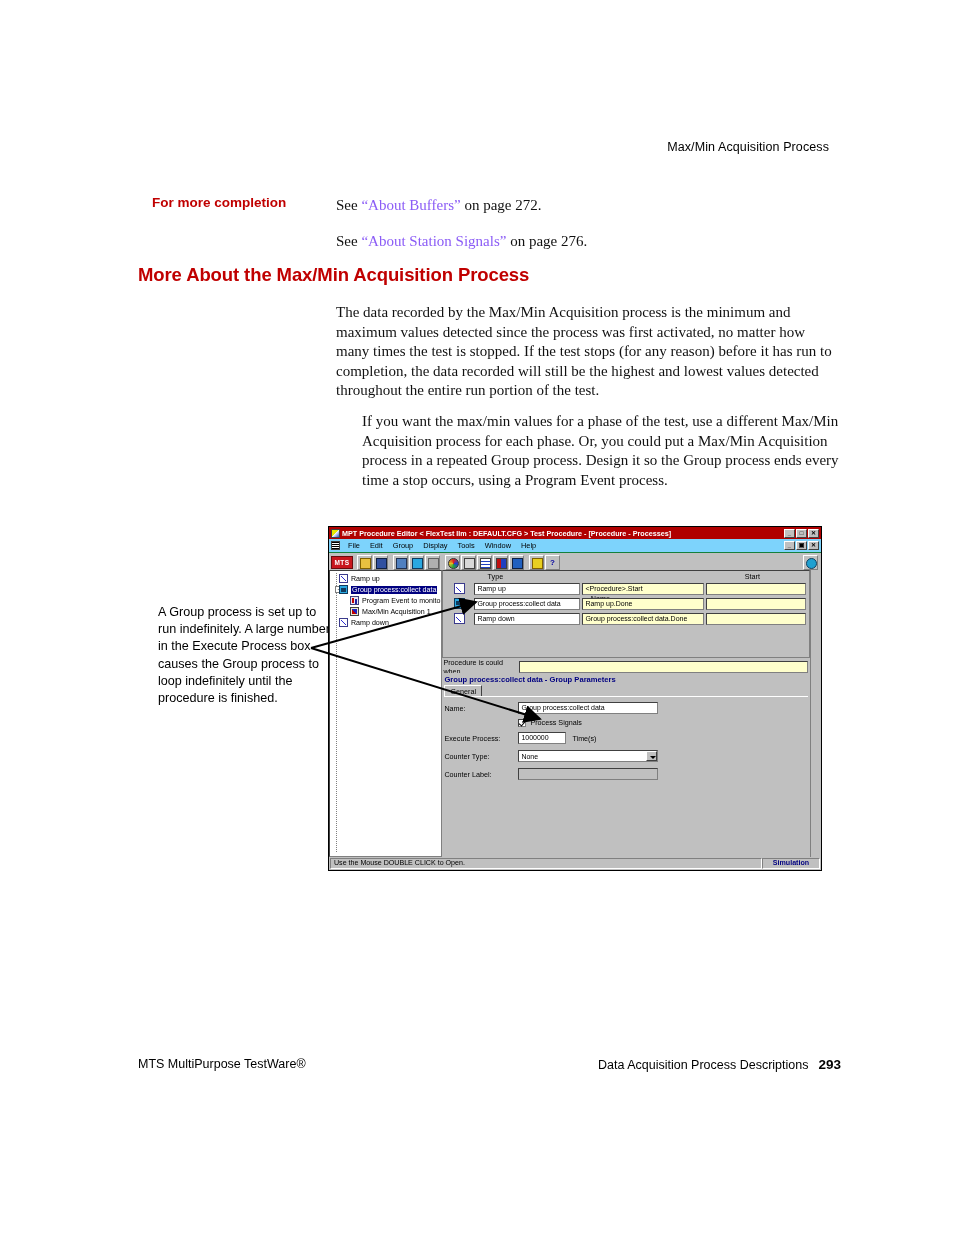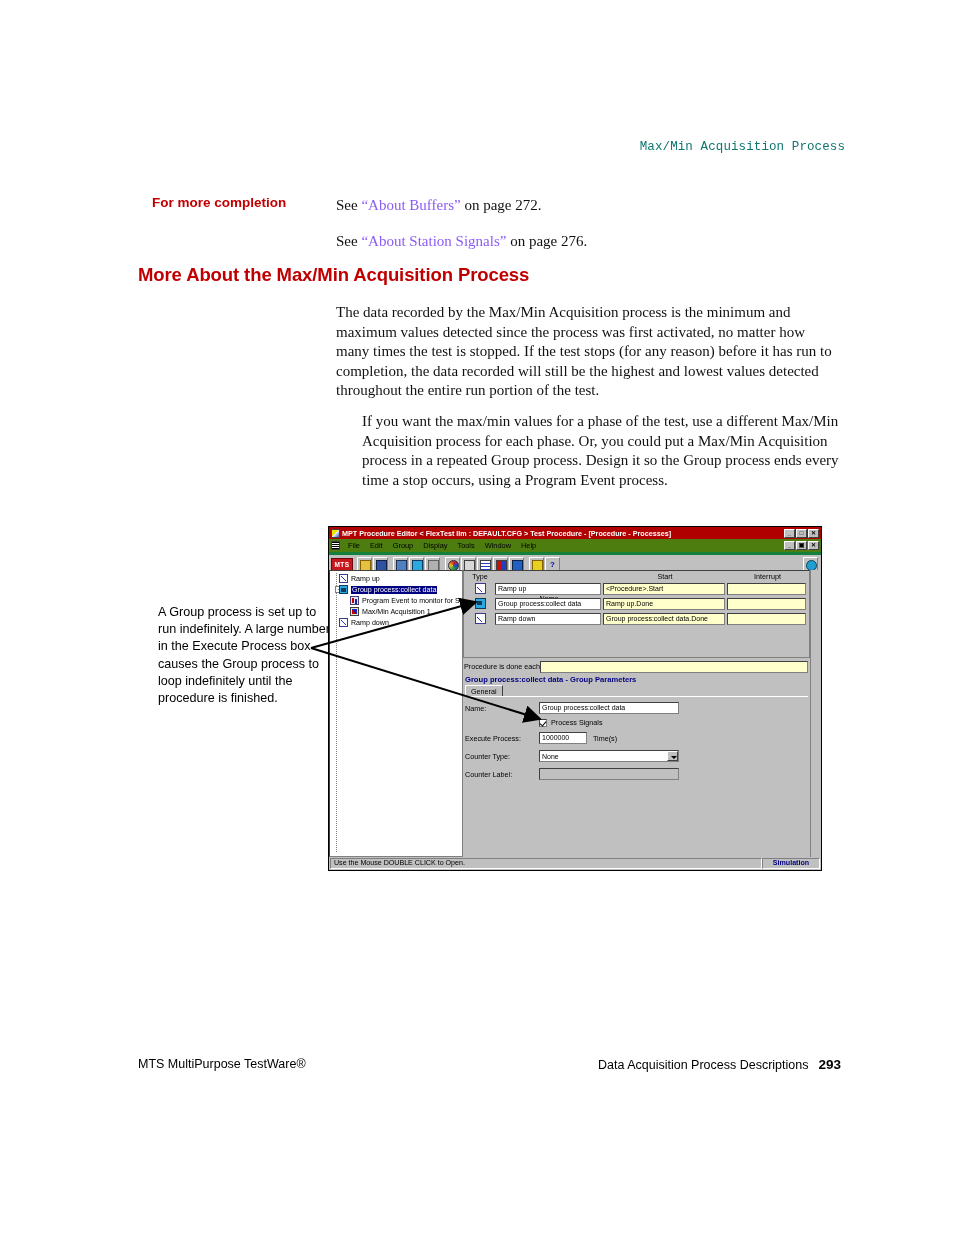--- a/index.html
+++ b/index.html
@@ -13,24 +13,24 @@
     position: relative;
     font-family: "Liberation Serif", serif;
     color: #000000;
     overflow: hidden;
   }
 
   
   .running-head {
     position: absolute;
     top: 140px;
-    right: 109px;
-    font-family: Liberation Mono, monospace;
+    right: 125px;
+    font-family: Liberation Sans, sans-serif;
     font-size: 12.5px;
-    color: #0f766e;
+    color: #000000;
     letter-spacing: 0.1px;
     white-space: nowrap;
   }
 
   
   .margin-heading {
     position: absolute;
     left: 152px;
     top: 195px;
     width: 175px;
@@ -149,25 +149,25 @@
     color: #000;
     font-size: 6px;
     line-height: 7px;
     text-align: center;
     font-weight: bold;
   }
 
   
   .menubar {
     height: 13px;
-    background: #4d7c0f;
+    background: #7dd3fc;
     display: flex;
     align-items: center;
     font-size: 7.4px;
-    border-bottom: 3px solid #15803d;
+    border-bottom: 1px solid #15803d;
   }
   .menubar .doc-ico {
     width: 9px; height: 9px; margin: 0 3px 0 2px;
     background:
       repeating-linear-gradient(0deg,#000 0 1px,#fff 1px 2px),
       #ffffff;
     border: 1px solid #404040;
     box-sizing: border-box;
     flex: 0 0 auto;
   }
@@ -318,21 +318,21 @@
     border-top-color: #404040;
     box-sizing: border-box;
     padding: 0 1px 2px 1px;
   }
   .pt-head {
     display: flex;
     height: 11px;
     align-items: center;
     font-size: 7.2px;
   }
-  .pt-head .col { text-align: center; }
+  .pt-head .col { text-align: center; padding-left: 36px; }
   .col-type { width: 30px; flex: 0 0 auto; }
   .col-name { width: 108px; flex: 0 0 auto; margin-top: 44px; }
   .col-start { width: 124px; flex: 0 0 auto; }
   .col-int { flex: 1 1 auto; }
   .pt-row {
     display: flex;
     align-items: center;
     height: 13px;
     margin-bottom: 2px;
   }
@@ -733,21 +733,21 @@
             </span>
           <span class="cell-box cell-name">Ramp down</span>
           <span class="cell-box cell-start">Group process:collect data.Done</span>
           <span class="cell-box cell-int"></span>
         </div>
 
         <div class="pt-filler"></div>
       </div>
 
       <div class="done-row">
-        <span class="done-label">Procedure is done each</span>
+        <span class="done-label">Procedure is could when</span>
         <span class="done-field"></span>
       </div>
 
       <div class="params">
         <div class="params-title">Group process:collect data - Group Parameters</div>
 
         <div class="tabstrip">
           <span class="tab">General</span>
         </div>
 

